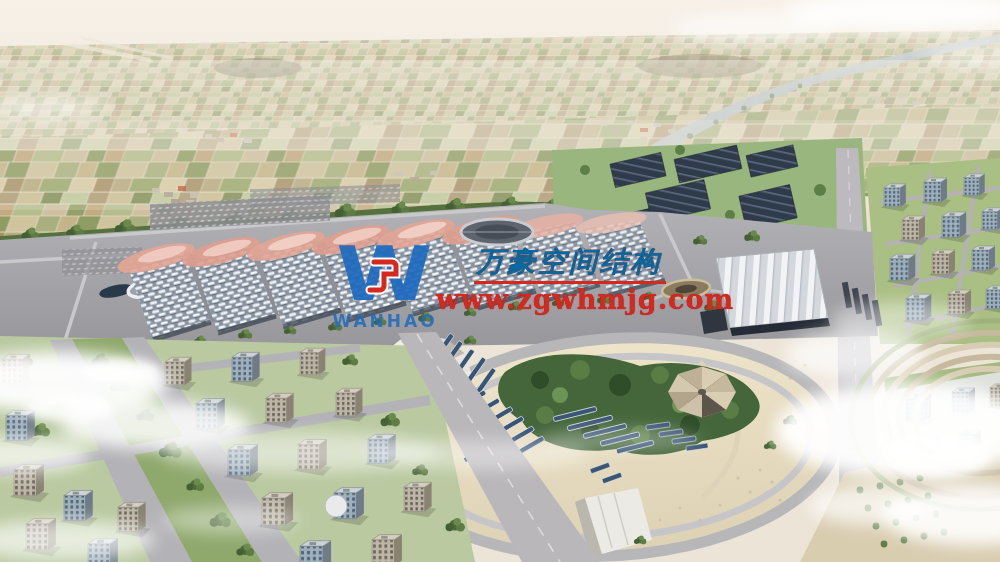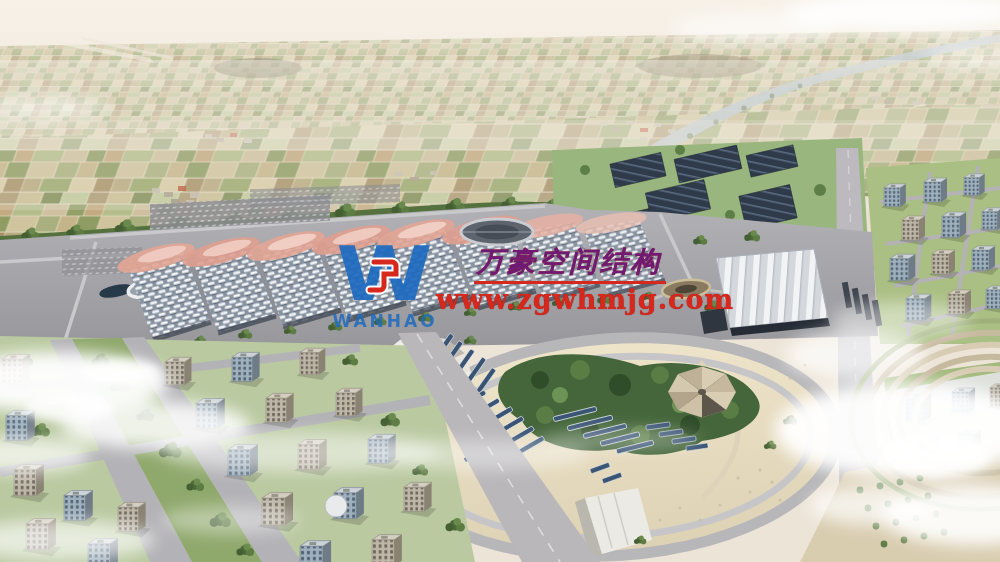--- a/index.html
+++ b/index.html
@@ -1,21 +1,21 @@
 <!DOCTYPE html>
 <html><head>
 <meta charset="utf-8">
 <style>
   html,body{margin:0;padding:0;background:#222;}
   #stage{position:relative;width:1000px;height:562px;overflow:hidden;background:#ece4d7;
          font-family:"Liberation Sans",sans-serif;}
   #scene{position:absolute;left:0;top:0;}
   
   #wm{position:absolute;left:0;top:0;width:1000px;height:562px;pointer-events:none;}
-  #wm-cn{position:absolute;left:474px;top:248px;color:#701a75;font-family:"DejaVu Serif","Liberation Serif",serif;
+  #wm-cn{position:absolute;left:474px;top:248px;color:#0369a1;font-family:"DejaVu Serif","Liberation Serif",serif;
          font-weight:bold;font-style:italic;font-size:28px;letter-spacing:3px;line-height:1;
          border-bottom:3px solid #d7281e;padding:0 4px 5px 2px;text-shadow:0 0 1px #8d1410;}
   #wm-url{position:absolute;left:436px;top:286px;color:#d7281e;font-family:"DejaVu Serif","Liberation Serif",serif;
          font-weight:bold;font-size:27px;letter-spacing:1px;line-height:1;text-shadow:0 0 1px #8d1410;}
   #wm-logo{position:absolute;left:323px;top:234px;}
 </style>
 </head>
 <body>
 
 <div id="stage">

